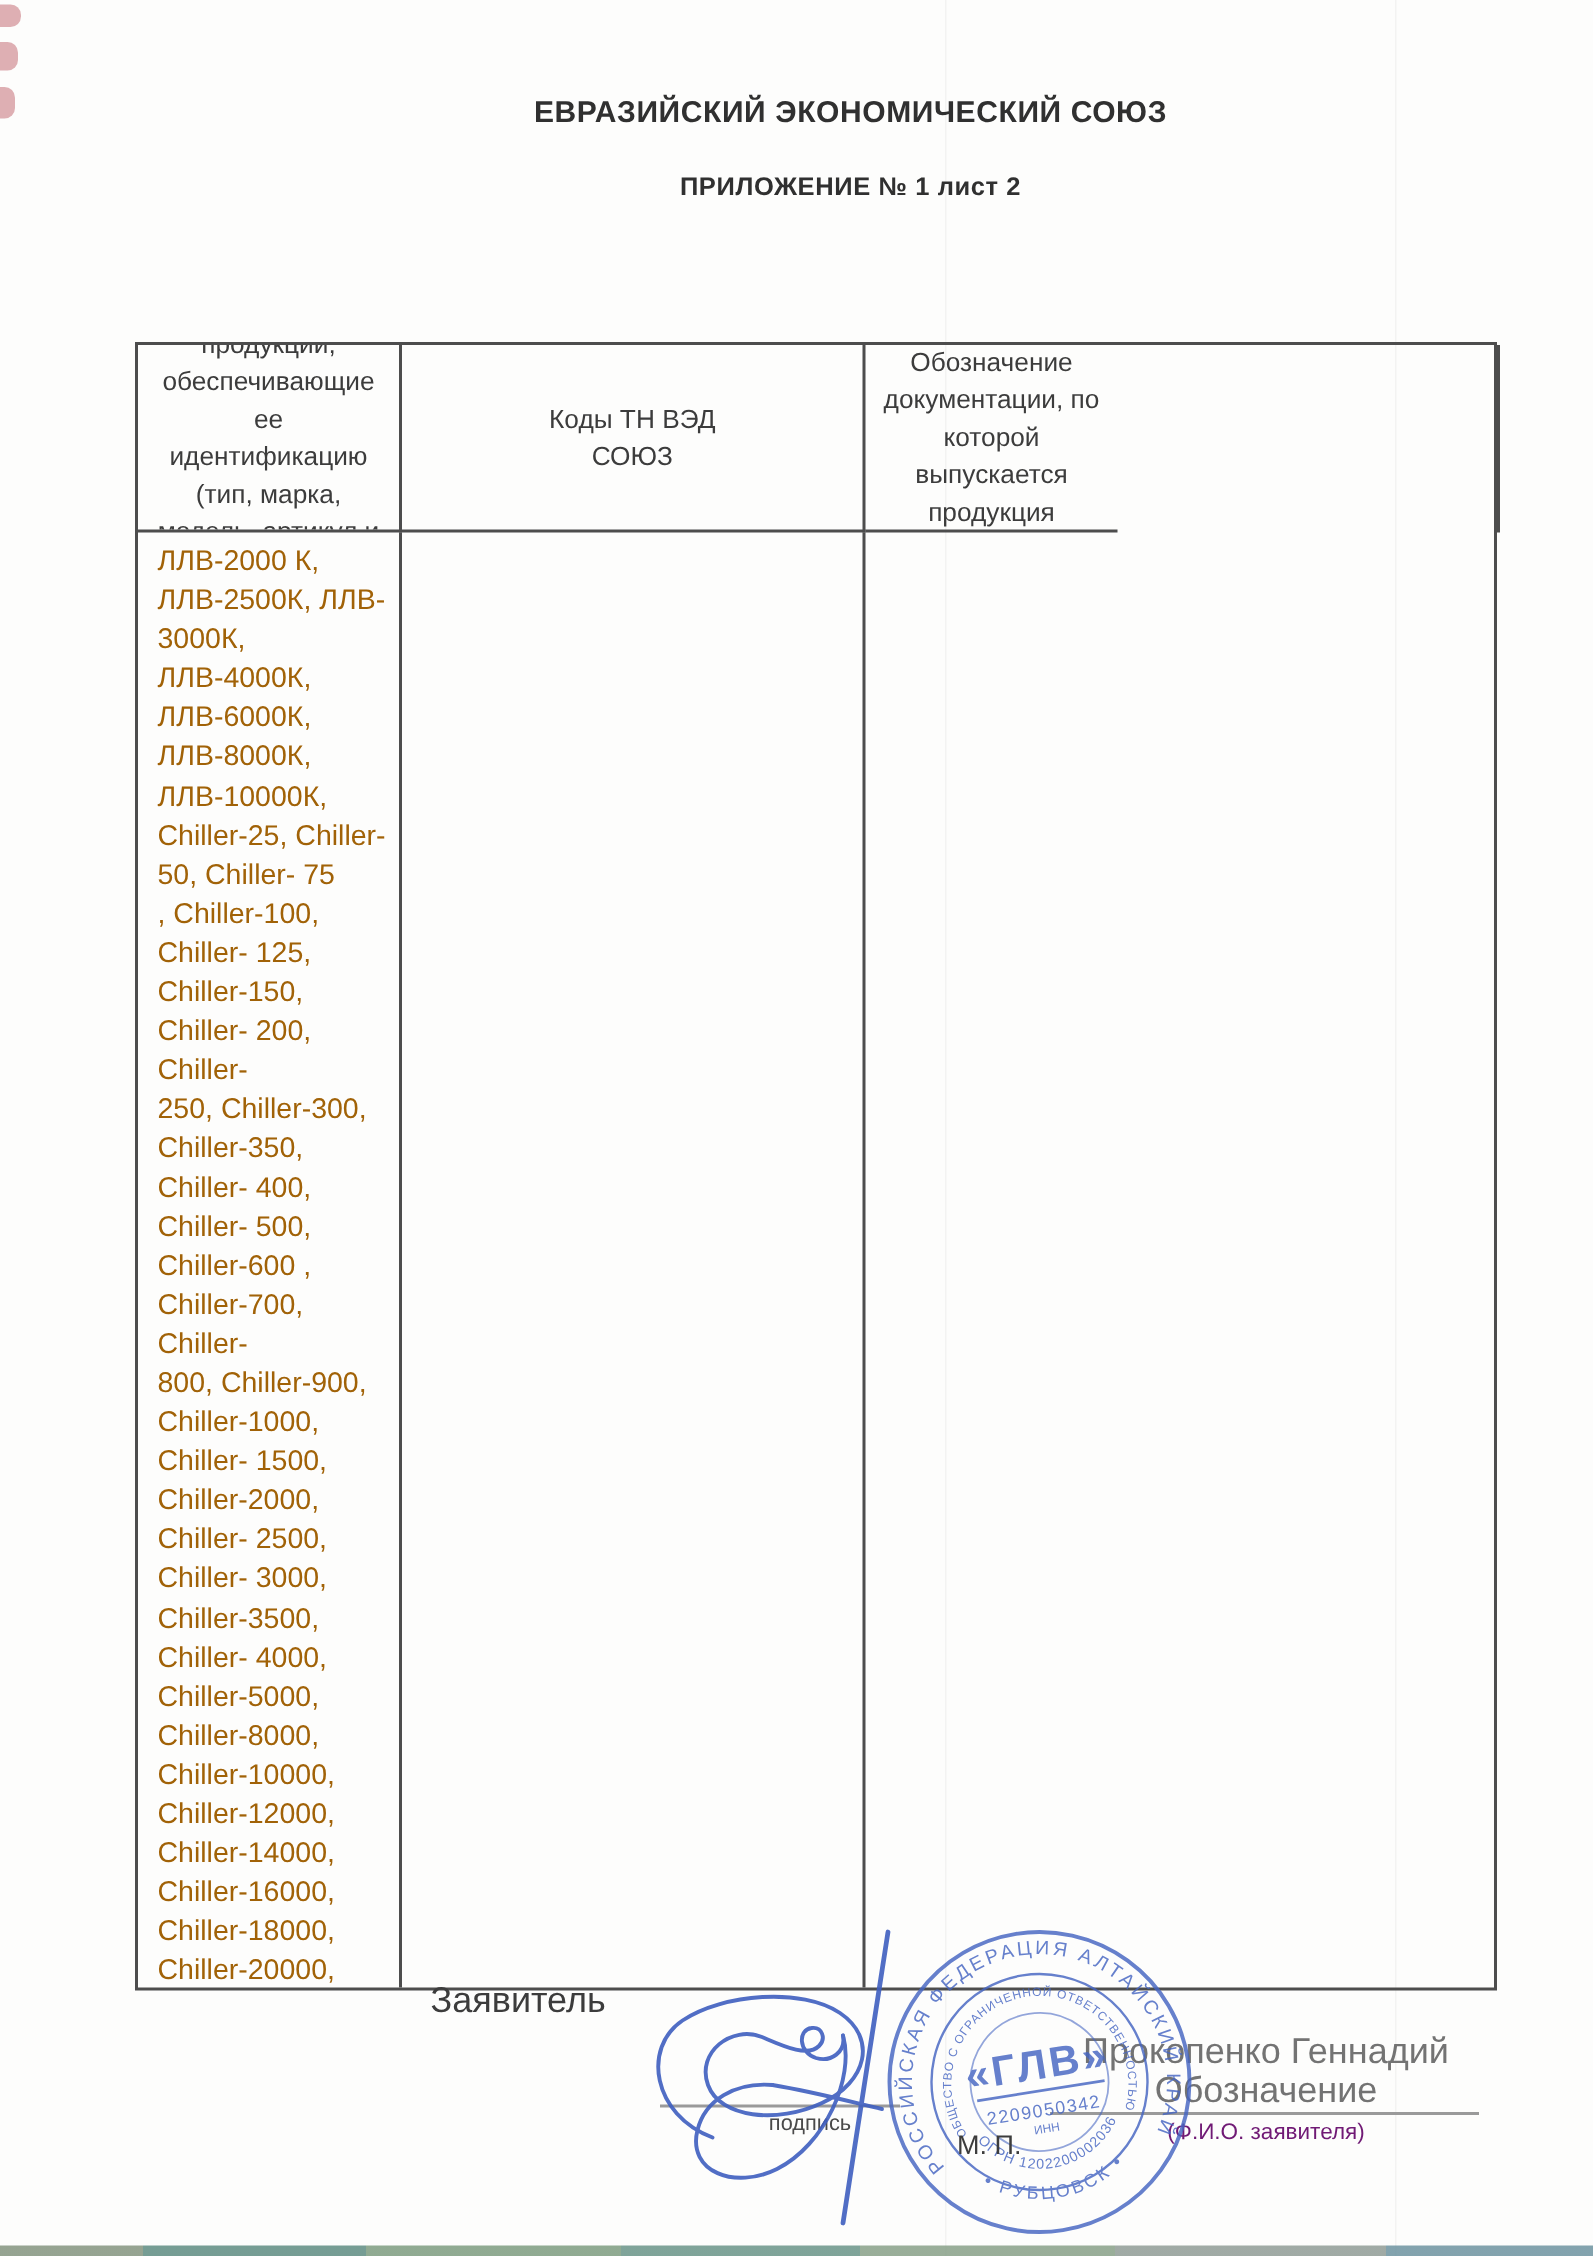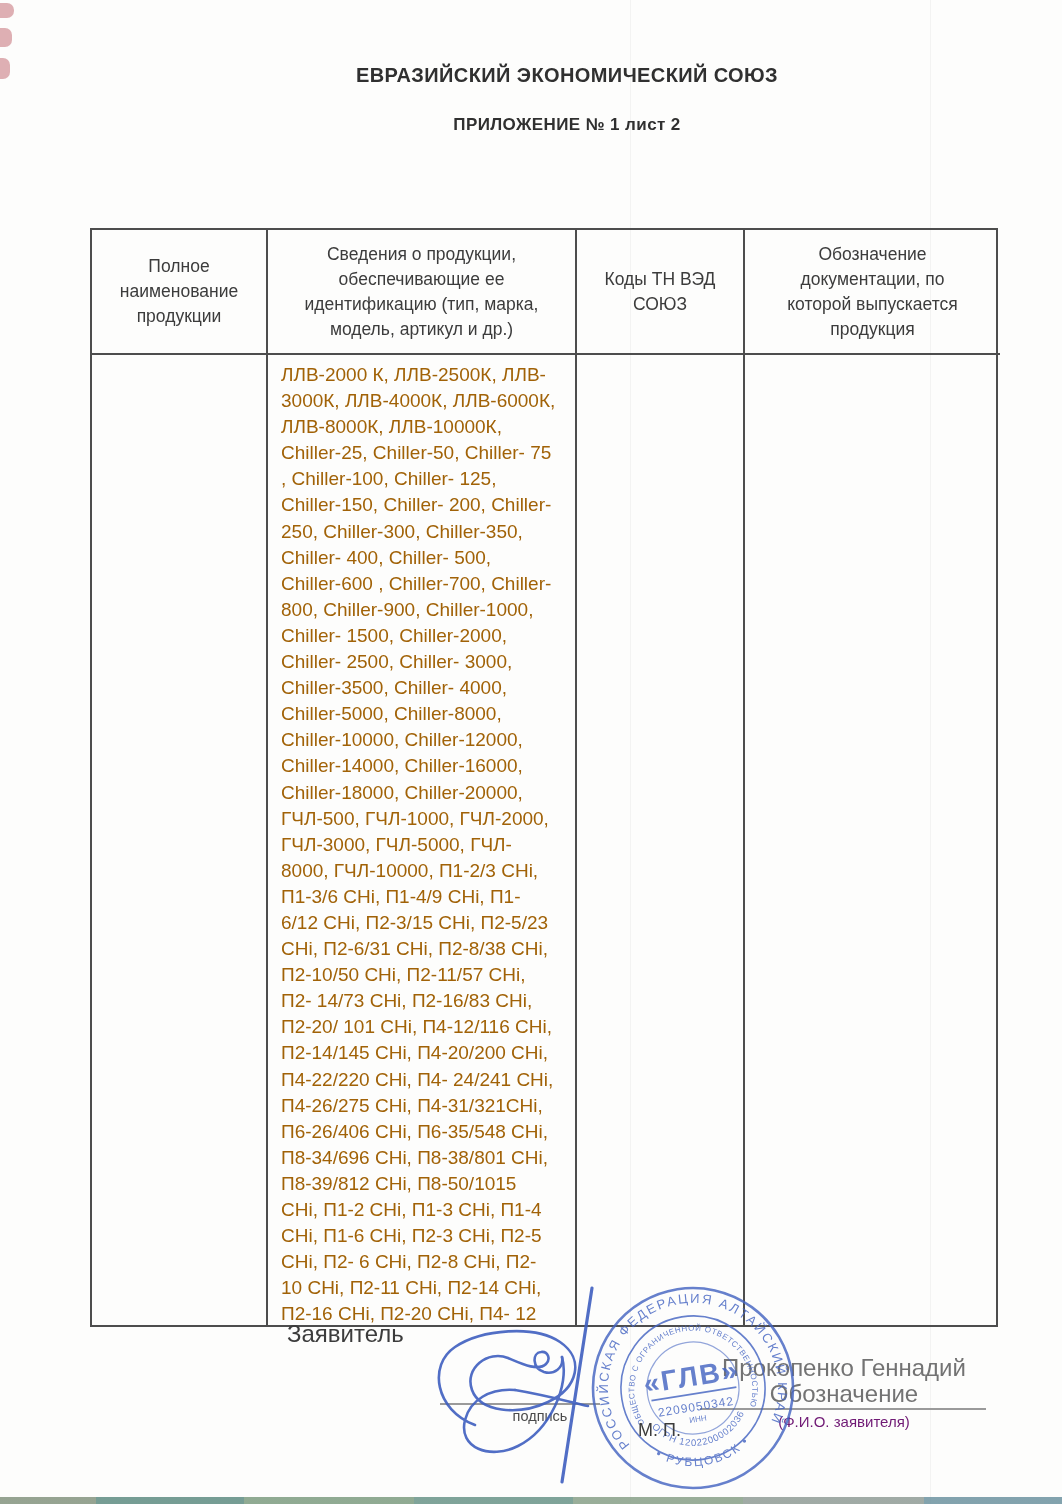--- a/index.html
+++ b/index.html
@@ -89,23 +89,20 @@
   <div class="scanline b"></div>
 
   <div class="edge-mark m1"></div>
   <div class="edge-mark m2"></div>
   <div class="edge-mark m3"></div>
 
   <div class="title t1">ЕВРАЗИЙСКИЙ ЭКОНОМИЧЕСКИЙ СОЮЗ</div>
   <div class="title t2">ПРИЛОЖЕНИЕ № 1 лист 2</div>
 
   <div class="doc-table">
-    <div class="cell th">Полное
-наименование
-продукции</div>
     <div class="cell th">Сведения о продукции,
 обеспечивающие ее
 идентификацию (тип, марка,
 модель, артикул и др.)</div>
     <div class="cell th">Коды ТН ВЭД
 СОЮЗ</div>
     <div class="cell th last">Обозначение
 документации, по
 которой выпускается
 продукция</div>

